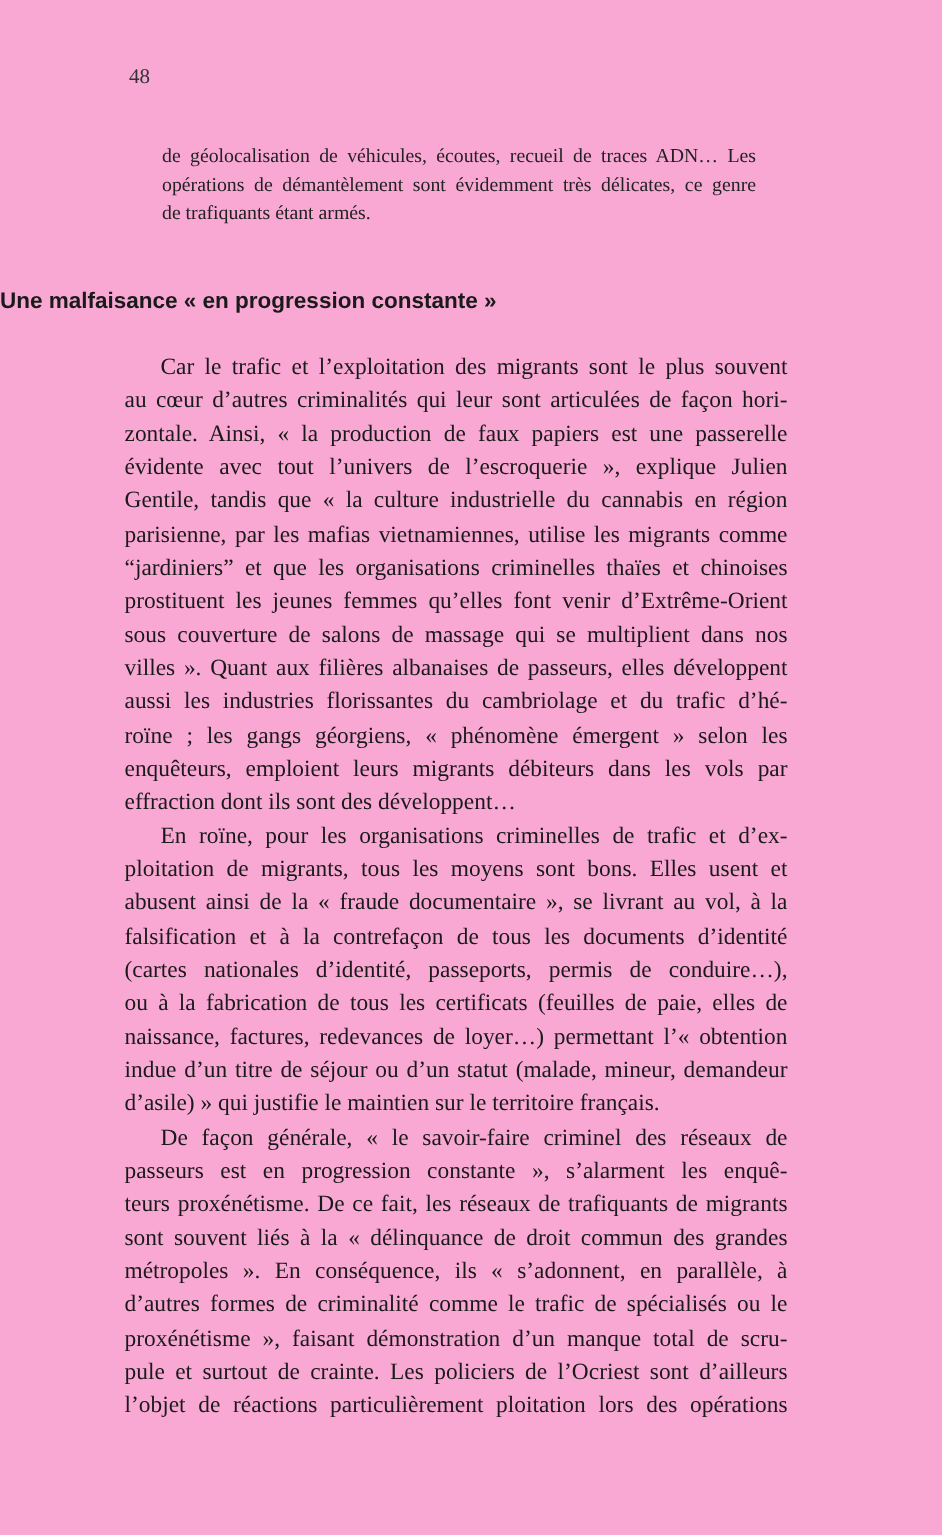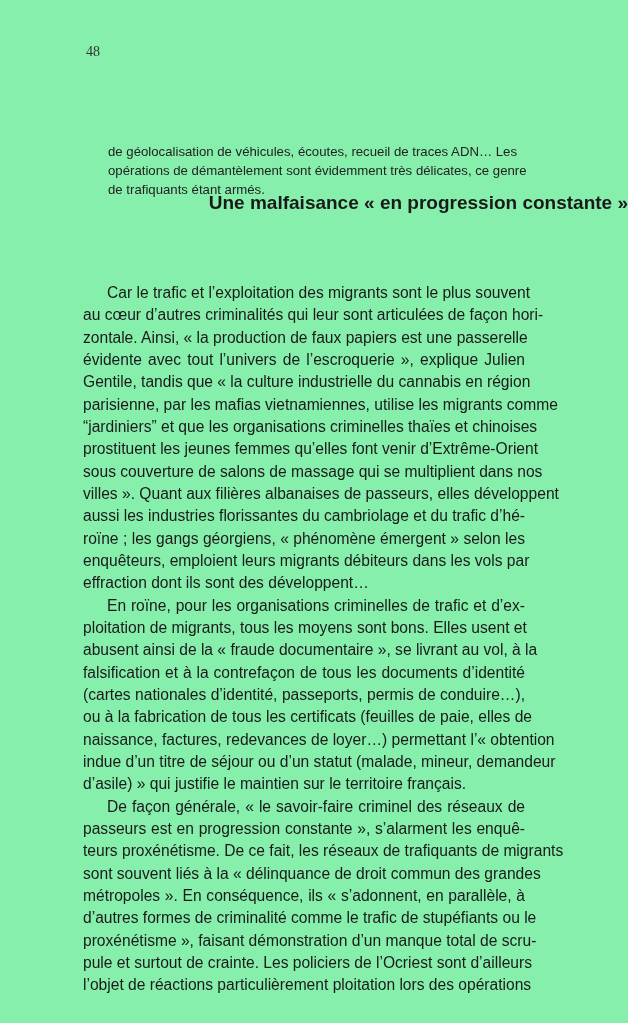--- a/index.html
+++ b/index.html
@@ -1,26 +1,26 @@
 <!DOCTYPE html>
 <html><head>
 <meta charset="utf-8">
 <style>
   html, body { margin: 0; padding: 0; background: #ffffff; }
   body { width: 628px; height: 1023px; position: relative; overflow: hidden; }
-  .page { position: absolute; left: 0; top: 0; width: 628px; height: 1023px; background: #86efac; color: #1a1a1a; }
+  .page { position: absolute; left: 0; top: 0; width: 628px; height: 1023px; background: #f9a8d4; color: #1a1a1a; }
   .page-number { position: absolute; left: 86px; top: 44px; font-family: "Liberation Serif", serif; font-size: 14px; color: #333; }
   .running-head { position: absolute; left: 170px; top: 45px; font-family: "Liberation Serif", serif; font-size: 14px; font-variant: small-caps; letter-spacing: 0.2px; color: #444; white-space: nowrap; }
-  .line { position: absolute; font-family: Liberation Sans, sans-serif; white-space: nowrap; text-align: justify; text-align-last: justify; margin-top: 48px; }
+  .line { position: absolute; font-family: Liberation Serif, serif; white-space: nowrap; text-align: justify; text-align-last: justify; }
   .note { left: 108px; width: 396px; font-size: 13.2px; color: #222; }
   .body { left: 83px; width: 442px; font-size: 15.6px; color: #1a1a1a; }
   .body.indent { left: 107px; width: 418px; }
   .body.last { text-align-last: left; }
   .note.last { text-align-last: left; }
-  .section-title { position: absolute; left: 0; width: 628px; top: 192px; text-align: right; font-family: "Liberation Sans", sans-serif; font-weight: bold; font-size: 19px; color: #1a1a1a; }
+  .section-title { position: absolute; left: 0; width: 628px; top: 192px; text-align: left; font-family: "Liberation Sans", sans-serif; font-weight: bold; font-size: 15px; color: #1a1a1a; }
 </style>
 </head>
 <body>
 
 <div class="page">
   <div class="page-number">48</div>
 
   <div>
     <div class="line note" style="top:96px">de géolocalisation de véhicules, écoutes, recueil de traces ADN… Les</div>
     <div class="line note" style="top:115px">opérations de démantèlement sont évidemment très délicates, ce genre</div>
@@ -53,18 +53,18 @@
     <div class="line body" style="top:660px">ou à la fabrication de tous les certificats (feuilles de paie, elles de</div>
     <div class="line body" style="top:683px">naissance, factures, redevances de loyer…) permettant l’« obtention</div>
     <div class="line body" style="top:705px">indue d’un titre de séjour ou d’un statut (malade, mineur, demandeur</div>
     <div class="line body last" style="top:727px">d’asile) » qui justifie le maintien sur le territoire français.</div>
 
     <div class="line body indent" style="top:750px">De façon générale, « le savoir-faire criminel des réseaux de</div>
     <div class="line body" style="top:772px">passeurs est en progression constante », s’alarment les enquê-</div>
     <div class="line body" style="top:794px">teurs proxénétisme. De ce fait, les réseaux de trafiquants de migrants</div>
     <div class="line body" style="top:817px">sont souvent liés à la « délinquance de droit commun des grandes</div>
     <div class="line body" style="top:839px">métropoles ». En conséquence, ils « s’adonnent, en parallèle, à</div>
-    <div class="line body" style="top:861px">d’autres formes de criminalité comme le trafic de stupéfiants ou le</div>
+    <div class="line body" style="top:861px">d’autres formes de criminalité comme le trafic de spécialisés ou le</div>
     <div class="line body" style="top:884px">proxénétisme », faisant démonstration d’un manque total de scru-</div>
     <div class="line body" style="top:906px">pule et surtout de crainte. Les policiers de l’Ocriest sont d’ailleurs</div>
     <div class="line body" style="top:928px">l’objet de réactions particulièrement ploitation lors des opérations</div>
   </div>
 </div>
 
 </body></html>

